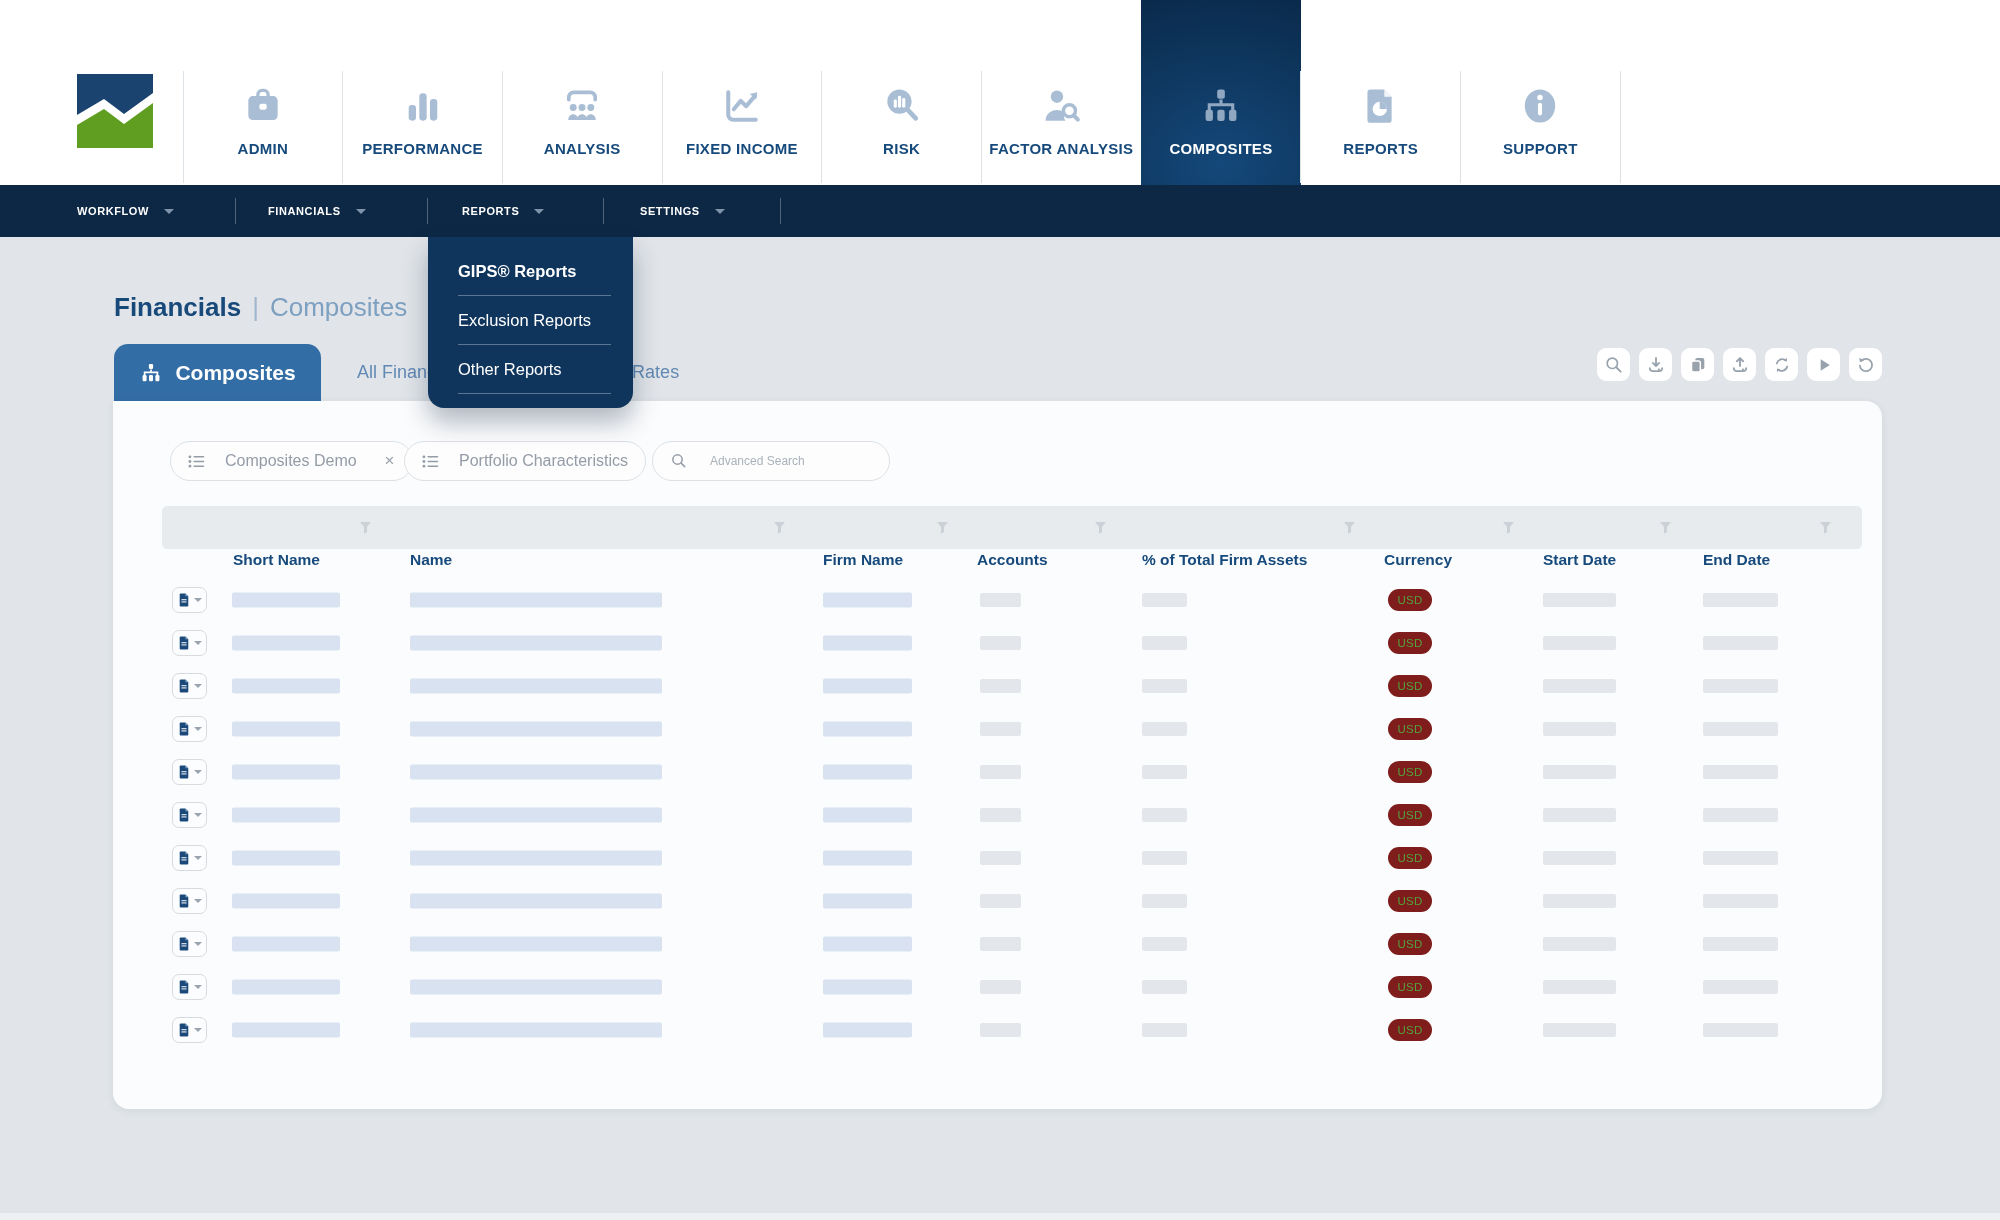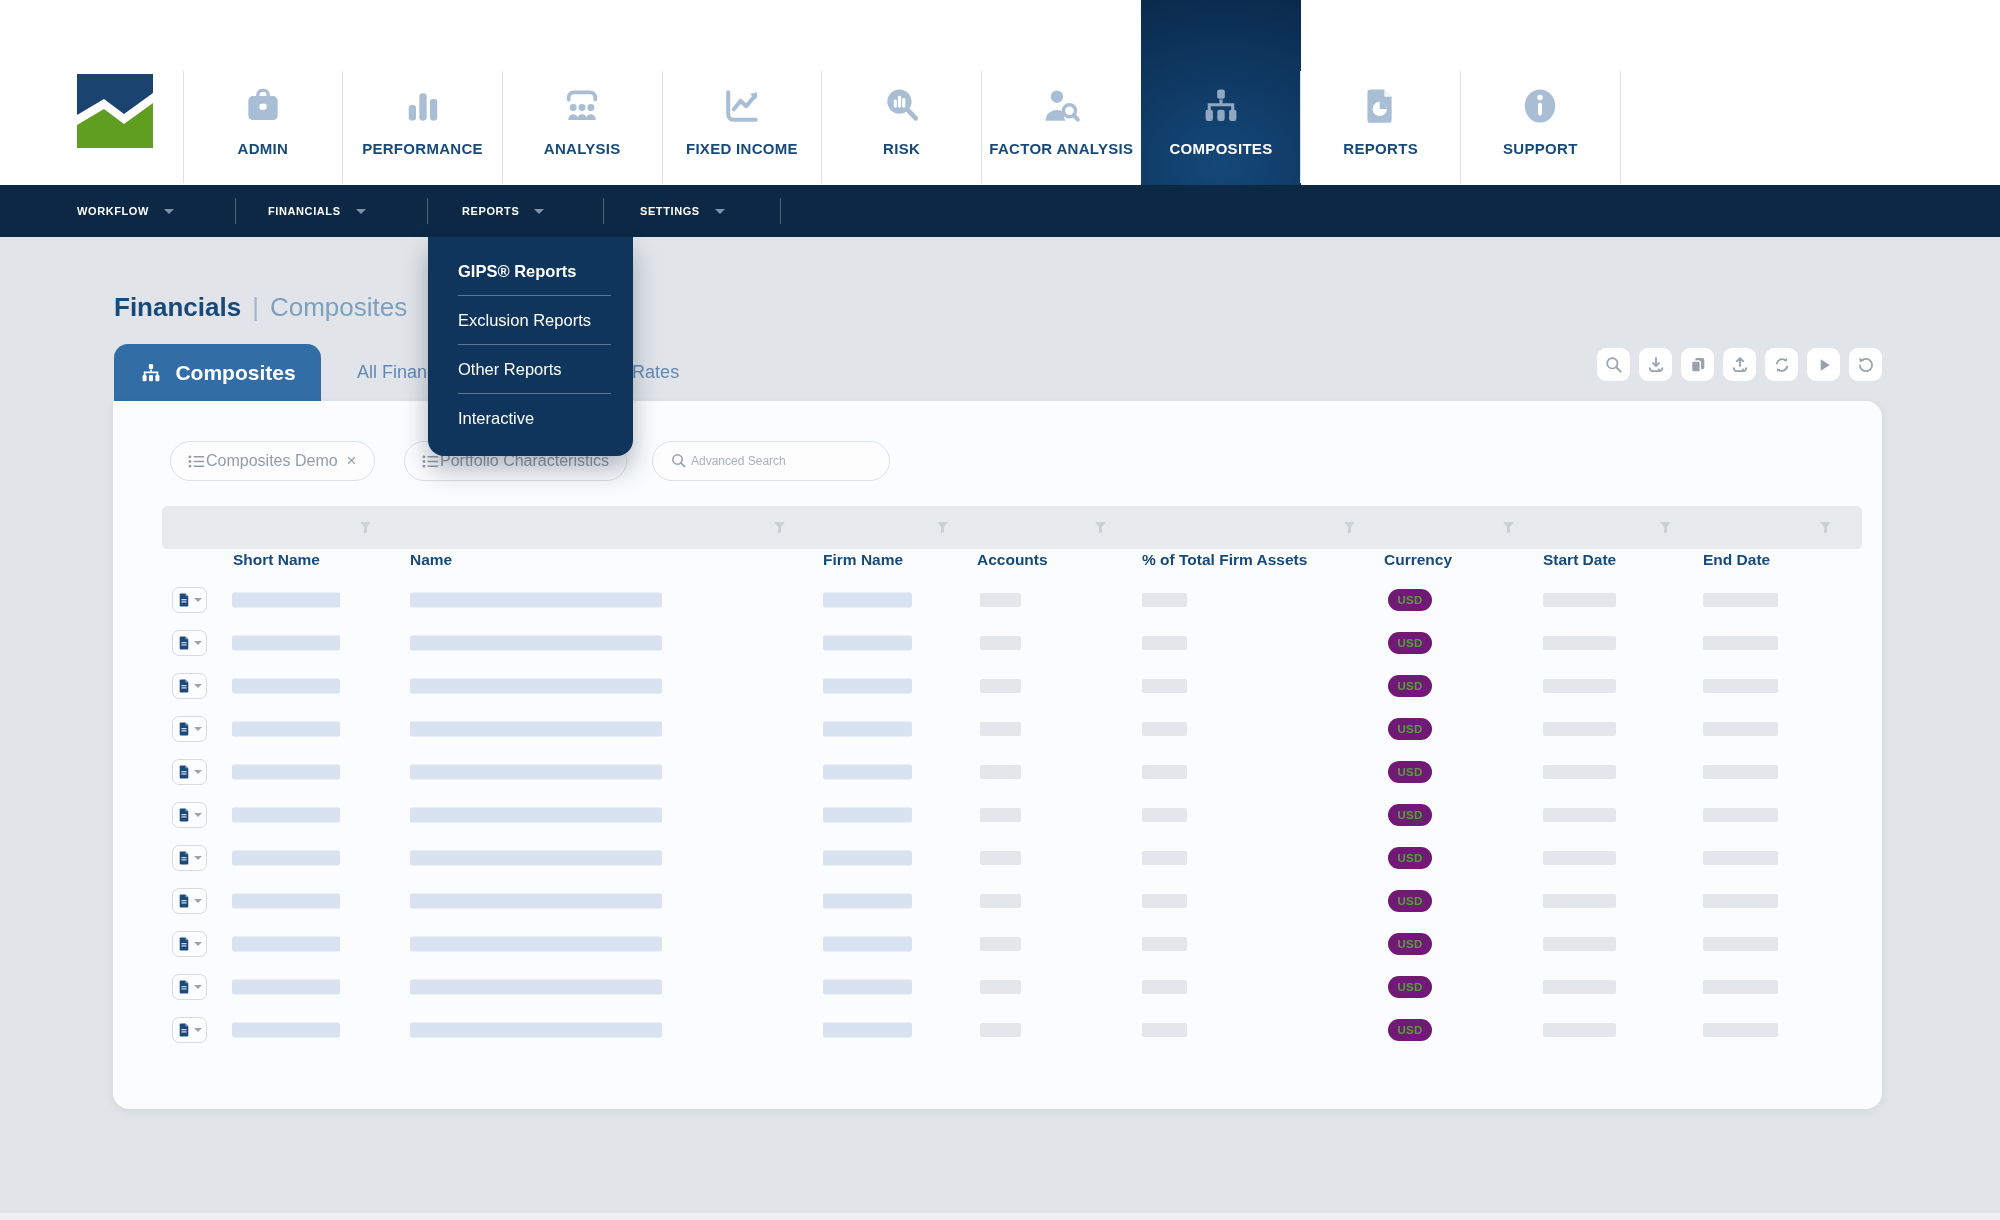--- a/index.html
+++ b/index.html
@@ -60,21 +60,21 @@
   .tool{width:33px;height:33px;border:none;border-radius:9px;background:#ffffff;color:#98a2ac;
         display:flex;align-items:center;justify-content:center;padding:0;cursor:pointer;}
   .tool svg{width:20px;height:20px;}
 
   
   .card{position:absolute;left:113px;top:401px;width:1769px;height:708px;background:#fbfcfd;
         border-radius:0 16px 16px 16px;box-shadow:0 2px 8px rgba(30,45,70,.08);z-index:1;}
 
   
   .chip{position:absolute;top:40px;height:40px;box-sizing:border-box;border:1.5px solid #dde1e5;
-        border-radius:21px;background:#fdfdfe;display:flex;align-items:center;gap:1px;
+        border-radius:21px;background:#fdfdfe;display:flex;align-items:center;gap:20px;
         padding:0 17px;color:#949ca6;font-size:16px;}
   .chip svg{flex:none;}
   .chip-x{font-size:17px;color:#9aa3ad;margin-left:8px;cursor:pointer;}
   .chip input{border:none;outline:none;background:transparent;font-size:12px;color:#000000;
               font-family:"Liberation Sans",sans-serif;width:160px;}
   .chip input::placeholder{color:#a9b1ba;}
 
   
   .thead{position:absolute;left:49px;top:105px;width:1700px;height:43px;background:#e8ebee;border-radius:5px;}
   .th{position:absolute;top:0;line-height:43px;font-size:15.5px;font-weight:bold;color:#164a7c;white-space:nowrap;margin-top:32px;}
@@ -85,21 +85,21 @@
   .row{position:relative;height:43px;}
   .rbtn{position:absolute;left:10px;top:50%;transform:translateY(-50%);width:35px;height:26px;
         border:1px solid #d7dbdf;border-radius:7px;background:#fcfdfe;display:flex;
         align-items:center;justify-content:center;gap:4px;cursor:pointer;box-sizing:border-box;}
   .rcaret{width:0;height:0;border-left:4px solid transparent;border-right:4px solid transparent;
           border-top:4px solid #9ba5af;}
   .sk{position:absolute;top:50%;transform:translateY(-50%);height:15px;border-radius:2px;}
   .sk.b{background:#d8e2f0;}
   .sk.g{background:#e3e6ea;height:14px;}
   .usd{position:absolute;left:1226px;top:50%;transform:translateY(-50%);width:44px;height:22px;
-       border-radius:11px;background:#701a75;color:#53a13b;font-size:11.5px;font-weight:bold;
+       border-radius:11px;background:#7f1d1d;color:#53a13b;font-size:11.5px;font-weight:normal;
        display:flex;align-items:center;justify-content:center;letter-spacing:.3px;}
 
   .footer-strip{position:absolute;left:0;bottom:0;width:2000px;height:7px;background:#eef1f3;}
 </style>
 </head>
 <body>
 
 <header class="topbar">
   <div class="logo">
     <svg viewBox="0 0 76 74" width="76" height="74">
@@ -237,21 +237,20 @@
   <div class="sn-div" style="left:780px"></div>
 </nav>
 
 <div class="menu">
   <div class="menu-item active">GIPS® Reports</div>
   <div class="menu-sep"></div>
   <div class="menu-item">Exclusion Reports</div>
   <div class="menu-sep"></div>
   <div class="menu-item">Other Reports</div>
   <div class="menu-sep"></div>
-  <div class="menu-item">Interactive</div>
 </div>
 
 <main>
   <div class="crumb">
     <span class="crumb-a">Financials</span>
     <span class="crumb-sep">|</span>
     <span class="crumb-b">Composites</span>
   </div>
 
   <div class="tabs">

